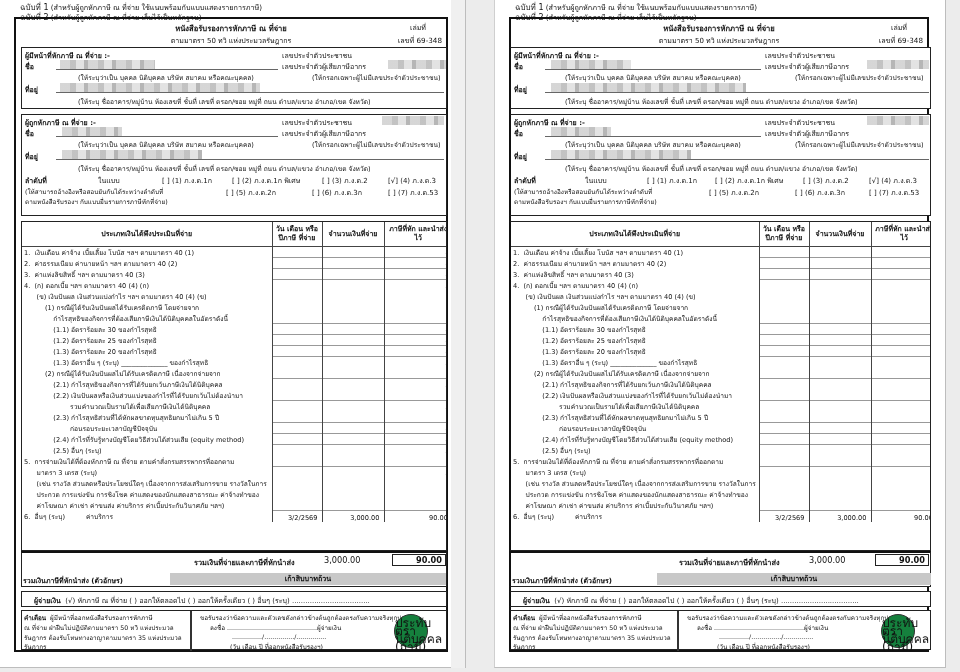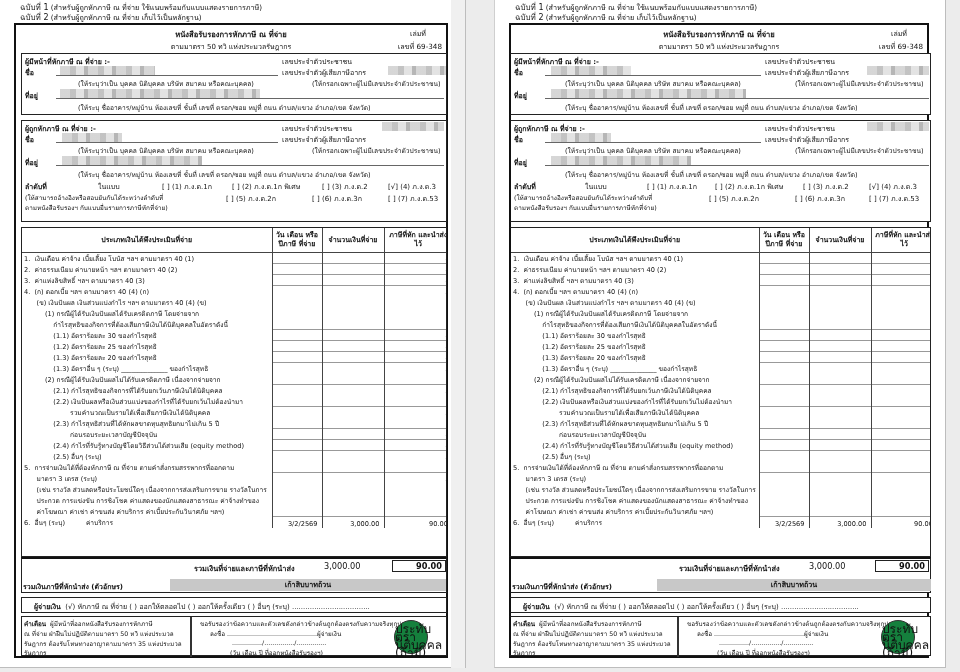--- a/index.html
+++ b/index.html
@@ -7,21 +7,21 @@
   body { font-family: "DejaVu Sans", sans-serif; color: #111; position: relative; }
   .page {
     position: absolute; top: 0; width: 452px; height: 668px; background: #fff;
     border-right: 1px solid #bdbdbd; border-bottom: 1px solid #bdbdbd;
   }
   .page.left { left: 0; width: 466px; }
   .page.right { left: 494px; width: 452px; border-left: 1px solid #cfcfcf; }
   .copy-lines { position: absolute; left: 20px; top: 3px; font-size: 7.2px; line-height: 9.5px; white-space: nowrap; }
   .copy-lines b { font-weight: normal; font-size: 8px; }
   .outer {
-    position: absolute; left: 14px; top: 23px; width: 434px; height: 635px;
+    position: absolute; left: 14px; top: 17px; width: 434px; height: 635px;
     border: 2px solid #111;
   }
   .page.right .outer { left: 14px; width: 420px; }
   .hdr-title { position: absolute; left: 0; right: 0; top: 3px; text-align: center; font-size: 7.6px; font-weight: bold; }
   .hdr-sub { position: absolute; left: 0; right: 0; top: 16px; text-align: center; font-size: 7px; }
   .hdr-book { position: absolute; right: 20px; top: 3px; font-size: 7px; }
   .hdr-no { position: absolute; right: 4px; top: 16px; font-size: 7.2px; }
   .box { position: absolute; border: 1.5px solid #222; background: #fff; }
   .lbl { position: absolute; font-size: 7px; white-space: nowrap; }
   .lbl.b { font-weight: bold; }

